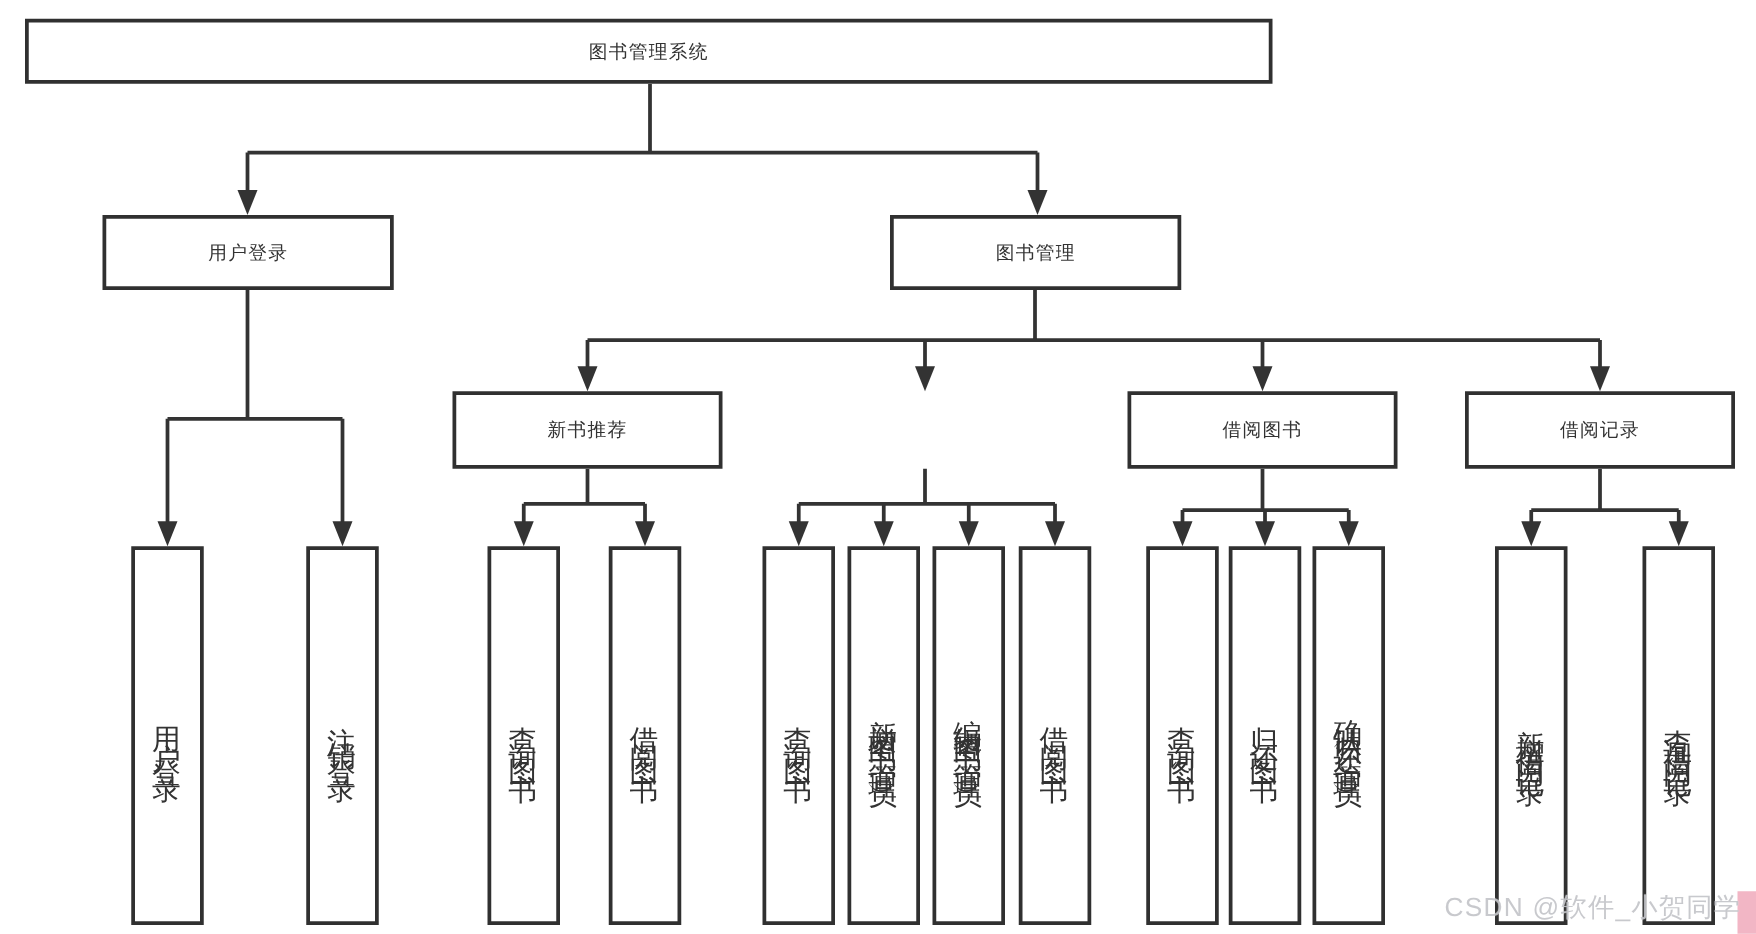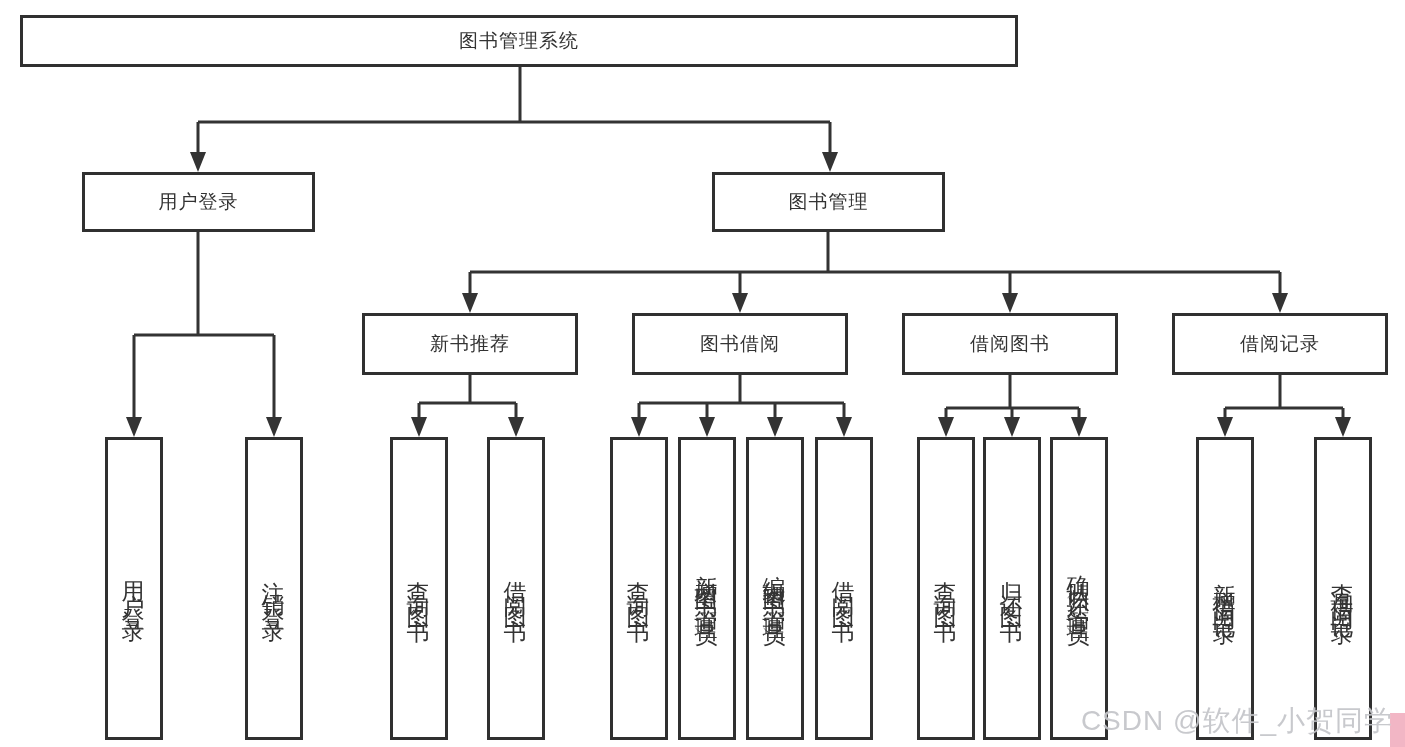--- a/index.html
+++ b/index.html
@@ -7,21 +7,21 @@
     width:1405px;height:747px;position:relative;overflow:hidden;
     font-family:"Liberation Sans","DejaVu Sans",sans-serif;
     color:#333333;
   }
   .stage{position:absolute;inset:0;}
   svg.connectors{position:absolute;left:0;top:0;z-index:1;}
   .node{
     position:absolute;box-sizing:border-box;z-index:2;
     border:3px solid #303030;background:#ffffff;
     display:flex;align-items:center;justify-content:center;
-    font-size:19px;letter-spacing:1px;color:#333333;
+    font-size:15px;letter-spacing:1px;color:#333333;
   }
   .root{left:20px;top:15px;width:998px;height:52px;}
   .lvl2-a{left:82px;top:172px;width:233px;height:60px;}
   .lvl2-b{left:712px;top:172px;width:233px;height:60px;}
   .lvl3{top:313px;width:216px;height:62px;}
   .leaf{
     position:absolute;box-sizing:border-box;z-index:2;
     top:437px;width:58px;height:303px;
     border:3px solid #303030;background:#ffffff;
     display:flex;align-items:center;justify-content:center;
@@ -30,21 +30,21 @@
   }
   .leaf.short{letter-spacing:13px;}
   .leaf.mid{letter-spacing:8px;}
   .leaf.long{letter-spacing:7px;}
   .wm-accent{
     position:absolute;right:0px;bottom:0px;width:15px;height:34px;
     background:#f2b6c5;z-index:3;
   }
   .watermark{
     position:absolute;right:12px;bottom:7px;z-index:4;
-    font-size:28px;letter-spacing:1px;
+    font-size:21px;letter-spacing:1px;
     color:rgba(190,192,196,0.85);
     text-shadow:0 0 1px rgba(255,255,255,0.6);
     pointer-events:none;
   }
 </style>
 </head>
 <body>
 
 <div class="stage">
 
@@ -88,23 +88,20 @@
   <div class="node lvl2-a">
     <span>用户登录</span>
   </div>
   <div class="node lvl2-b">
     <span>图书管理</span>
   </div>
 
   <div class="node lvl3" style="left:362px;">
     <span>新书推荐</span>
   </div>
-  <div class="node lvl3" style="left:632px;">
-    <span>图书借阅</span>
-  </div>
   <div class="node lvl3" style="left:902px;">
     <span>借阅图书</span>
   </div>
   <div class="node lvl3" style="left:1172px;">
     <span>借阅记录</span>
   </div>
 
   <div class="leaf short" style="left:105px;">
     <span>用户登录</span>
   </div>

